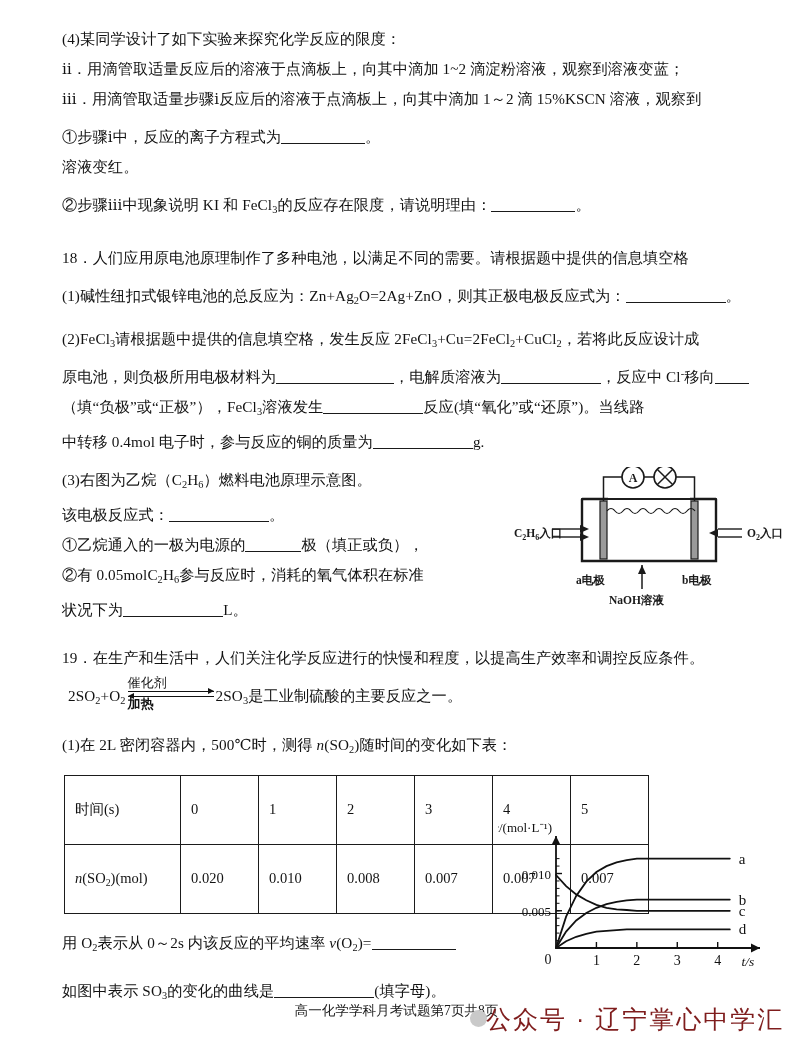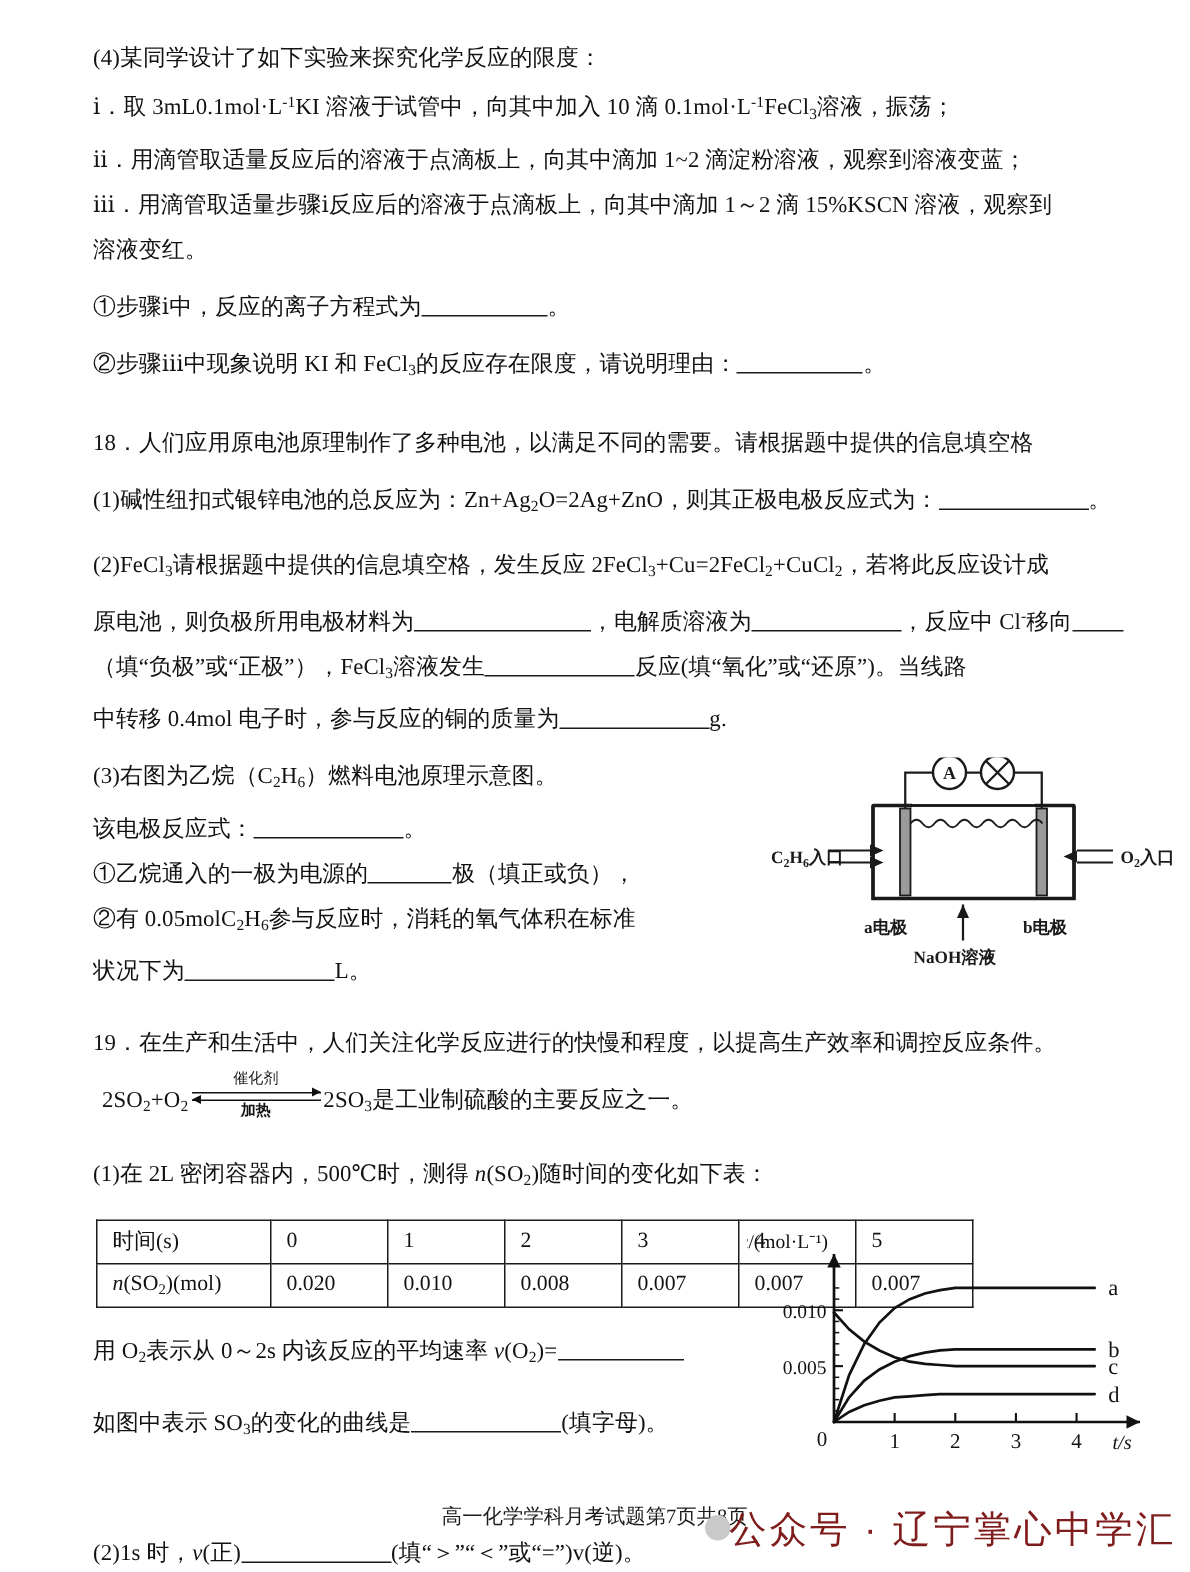--- a/index.html
+++ b/index.html
@@ -65,22 +65,22 @@
     display: inline-block;
     position: relative;
     width: 86px;
     height: 1em;
     vertical-align: middle;
     margin: 0 2px;
   }
   .rxn .above, .rxn .below {
     position: absolute;
     left: 0; right: 0;
-    text-align: center;
-    font-size: 10px;
+    text-align: left;
+    font-size: 13px;
     line-height: 9px;
   }
   .rxn .above { top: -12px; }
   .rxn .below { top: 9px; font-weight: bold; }
   .rxn .arrows {
     position: absolute;
     left: 0; right: 0; top: 1px;
     height: 8px;
   }
   .rxn .arrows:before, .rxn .arrows:after {
@@ -111,21 +111,21 @@
 
   
   .dtable {
     border-collapse: collapse;
     margin-top: 10px;
     margin-left: 2px;
     font-size: 14.5px;
   }
   .dtable td {
     border: 1.2px solid #1b1b1b;
-    padding: 3px 9px;
+    padding: 23px 9px;
     height: 22px;
     white-space: nowrap;
     font-family: "Liberation Serif", serif;
   }
   .dtable td.lab {
     width: 96px;
     text-align: left;
     padding-left: 10px;
   }
   .dtable td.val {
@@ -171,32 +171,29 @@
     background: #c9c9c9;
   }
 </style>
 </head>
 <body>
 
 <div class="page">
 
   <div class="ln">(4)某同学设计了如下实验来探究化学反应的限度：</div>
 
-  <div class="ln">
-    <span>ⅰ．</span><span>取 3mL0.1mol·L</span><sup>-1</sup><span>KI 溶液于试管中，向其中加入 10 滴 0.1mol·L</span><sup>-1</sup><span>FeCl</span><sub>3</sub><span>溶液，振荡；</span>
-  </div>
 
   <div class="ln">ⅱ．用滴管取适量反应后的溶液于点滴板上，向其中滴加 1~2 滴淀粉溶液，观察到溶液变蓝；</div>
 
   <div class="ln">ⅲ．用滴管取适量步骤ⅰ反应后的溶液于点滴板上，向其中滴加 1～2 滴 15%KSCN 溶液，观察到</div>
-  <div class="ln">溶液变红。</div>
-
   <div class="ln gap-s">
     <span>①步骤ⅰ中，反应的离子方程式为</span><span class="blank-m"></span><span>。</span>
   </div>
+
+  <div class="ln">溶液变红。</div>
 
   <div class="ln gap-s">
     <span>②步骤ⅲ中现象说明 KI 和 FeCl</span><sub>3</sub><span>的反应存在限度，请说明理由：</span><span class="blank-m"></span><span>。</span>
   </div>
 
   <div class="ln gap-l">18．人们应用原电池原理制作了多种电池，以满足不同的需要。请根据题中提供的信息填空格</div>
 
   <div class="ln gap-s">
     <span>(1)碱性纽扣式银锌电池的总反应为：Zn+Ag</span><sub>2</sub><span>O=2Ag+ZnO，则其正极电极反应式为：</span><span class="blank-l"></span><span>。</span>
   </div>

